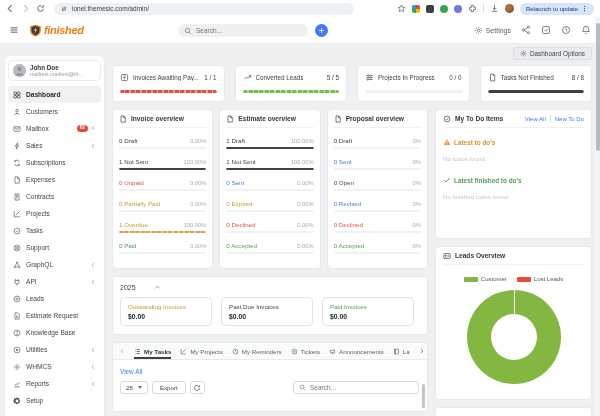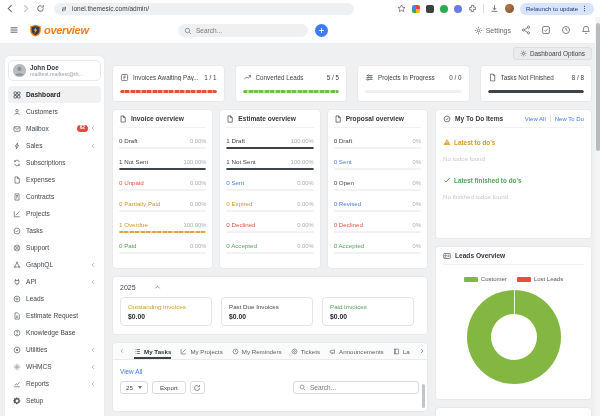--- a/index.html
+++ b/index.html
@@ -203,21 +203,21 @@
         </svg>
       </span>
     <div class="logo">
       <span class="ic">
           <svg width="13" height="13" viewBox="0 0 16 16">
             <path d="M8 1 14.5 2.8v5.4c0 3.6-2.8 5.9-6.5 7.3-3.7-1.4-6.5-3.7-6.5-7.3V2.8z" fill="#f07c12"></path>
             <path d="M8 2.6l4.8 1.3v4.2c0 2.7-2 4.5-4.8 5.6-2.8-1.1-4.8-2.9-4.8-5.6V3.9z" fill="#2e3a52"></path>
             <path d="M8.8 3.8 5.6 8.4h2l-1 3.8 3.8-5.4h-2z" fill="#f5a623"></path>
           </svg>
         </span>
-      <span class="logo-text">overview</span>
+      <span class="logo-text">finished</span>
     </div>
     <div class="search-pill">
       <span class="ic">
           <svg width="8" height="8" viewBox="0 0 16 16" fill="none" stroke="#80868b" stroke-width="1.7">
             <circle cx="7" cy="7" r="4.4"></circle>
             <path d="M10.5 10.5 14 14"></path>
           </svg>
         </span>
       <input placeholder="Search..." style="">
     </div>

